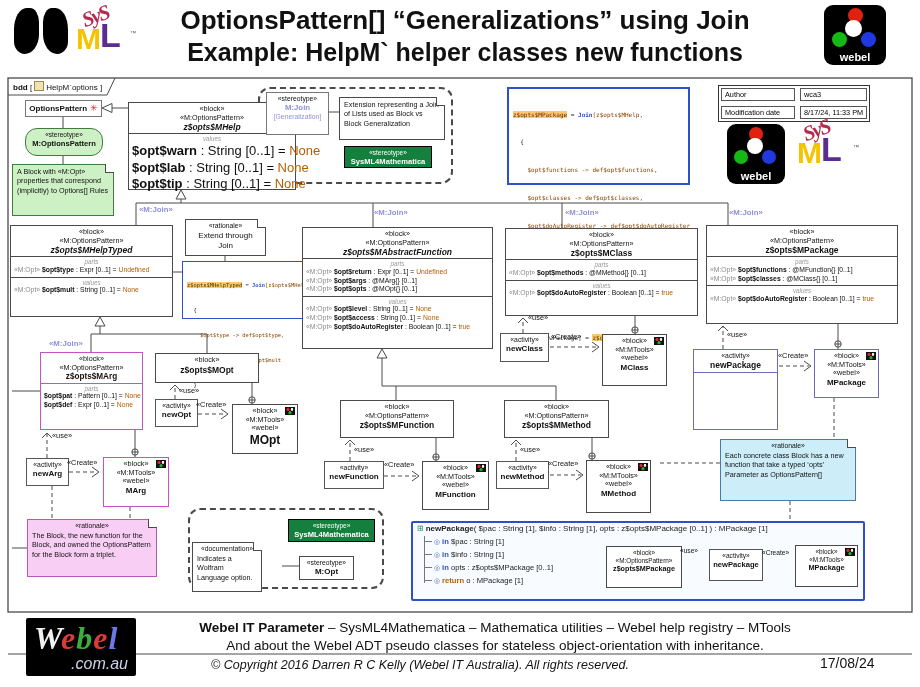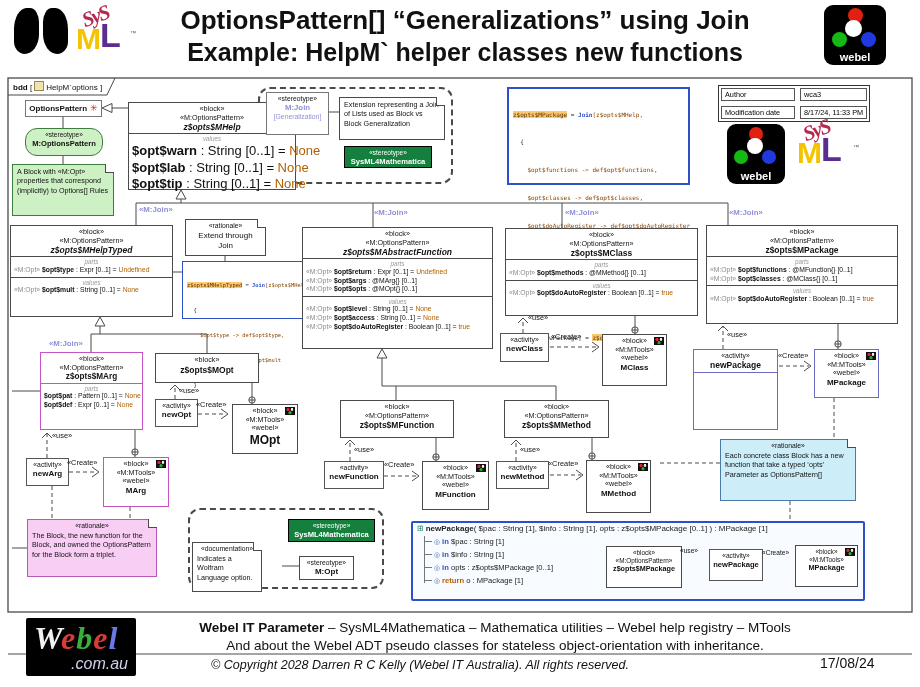--- a/index.html
+++ b/index.html
@@ -544,16 +544,16 @@
   <span class="lab" style="left:762px;top:549px;font-size:6.6px;">«Create»</span>
 
   <div class="flogo" style="left:26px;top:618px;width:110px;height:58px;">
     <span class="big"><span class="lw">W</span><span class="le">e</span><span class="lb">b</span><span class="le">e</span><span class="ll">l</span></span>
     <span class="tail">.com.au</span>
   </div>
   <div class="ftext ctr" style="left:140px;top:620px;width:710px;font-size:13.5px;text-align:center;">
     <b>Webel IT Parameter</b><span> – SysML4Mathematica – Mathematica utilities – Webel help registry – MTools</span>
   </div>
   <div class="ftext ctr" style="left:140px;top:638px;width:710px;font-size:13.5px;text-align:center;">And about the Webel ADT pseudo classes for stateless object-orientation with inheritance.</div>
-  <div class="ftext" style="left:40px;top:658px;width:760px;font-size:12.5px;font-style:italic;text-align:center;">© Copyright 2028 Darren R C Kelly (Webel IT Australia). All rights reserved.</div>
+  <div class="ftext" style="left:40px;top:658px;width:760px;font-size:12.5px;font-style:italic;text-align:center;">© Copyright 2016 Darren R C Kelly (Webel IT Australia). All rights reserved.</div>
   <div class="ftext" style="left:820px;top:655px;width:95px;font-size:14px;">17/08/24</div>
 
 </div>
 
 </body></html>

